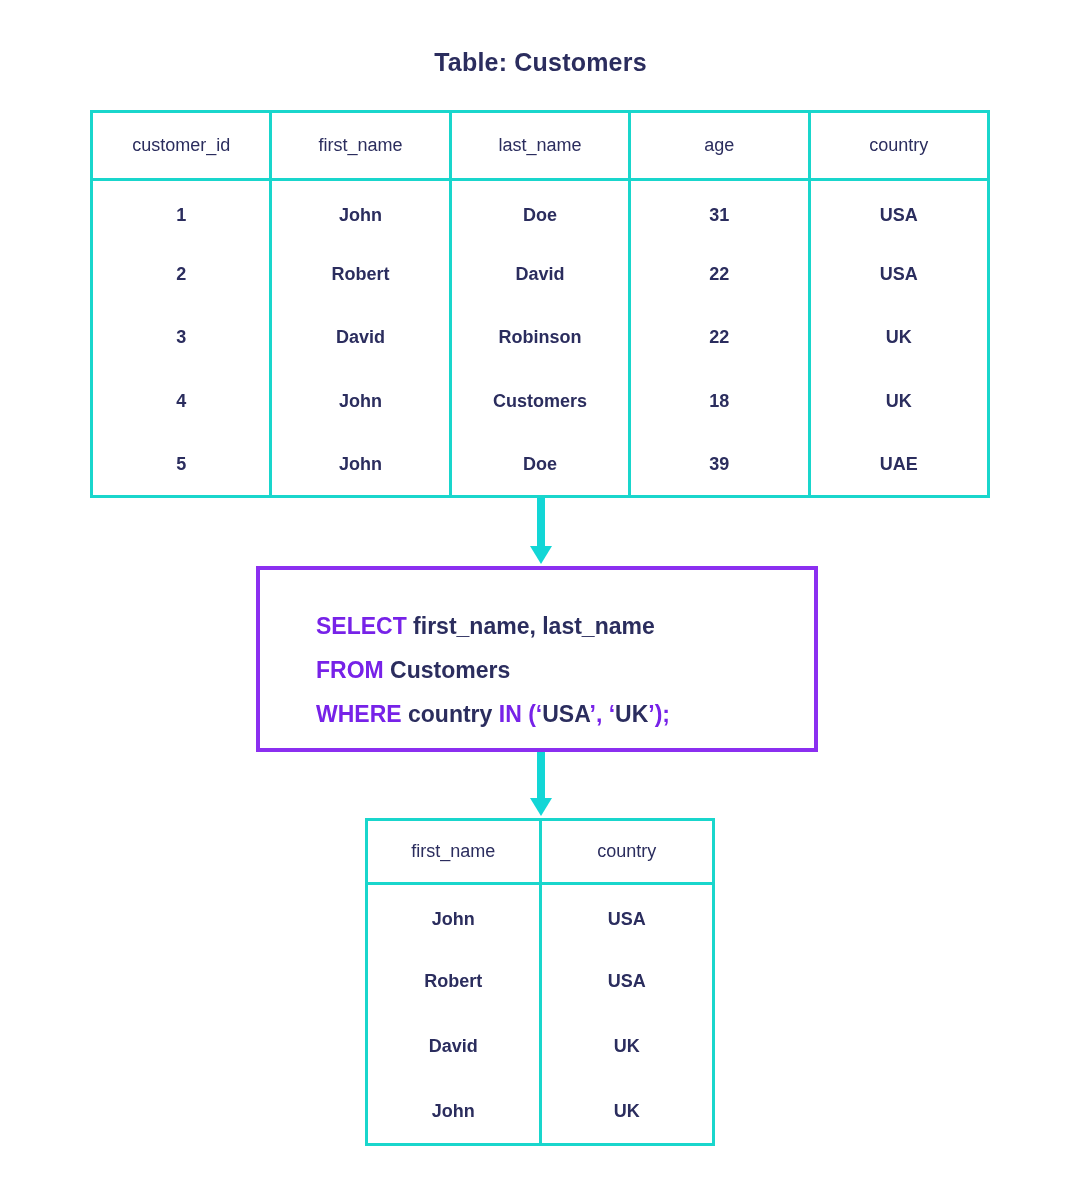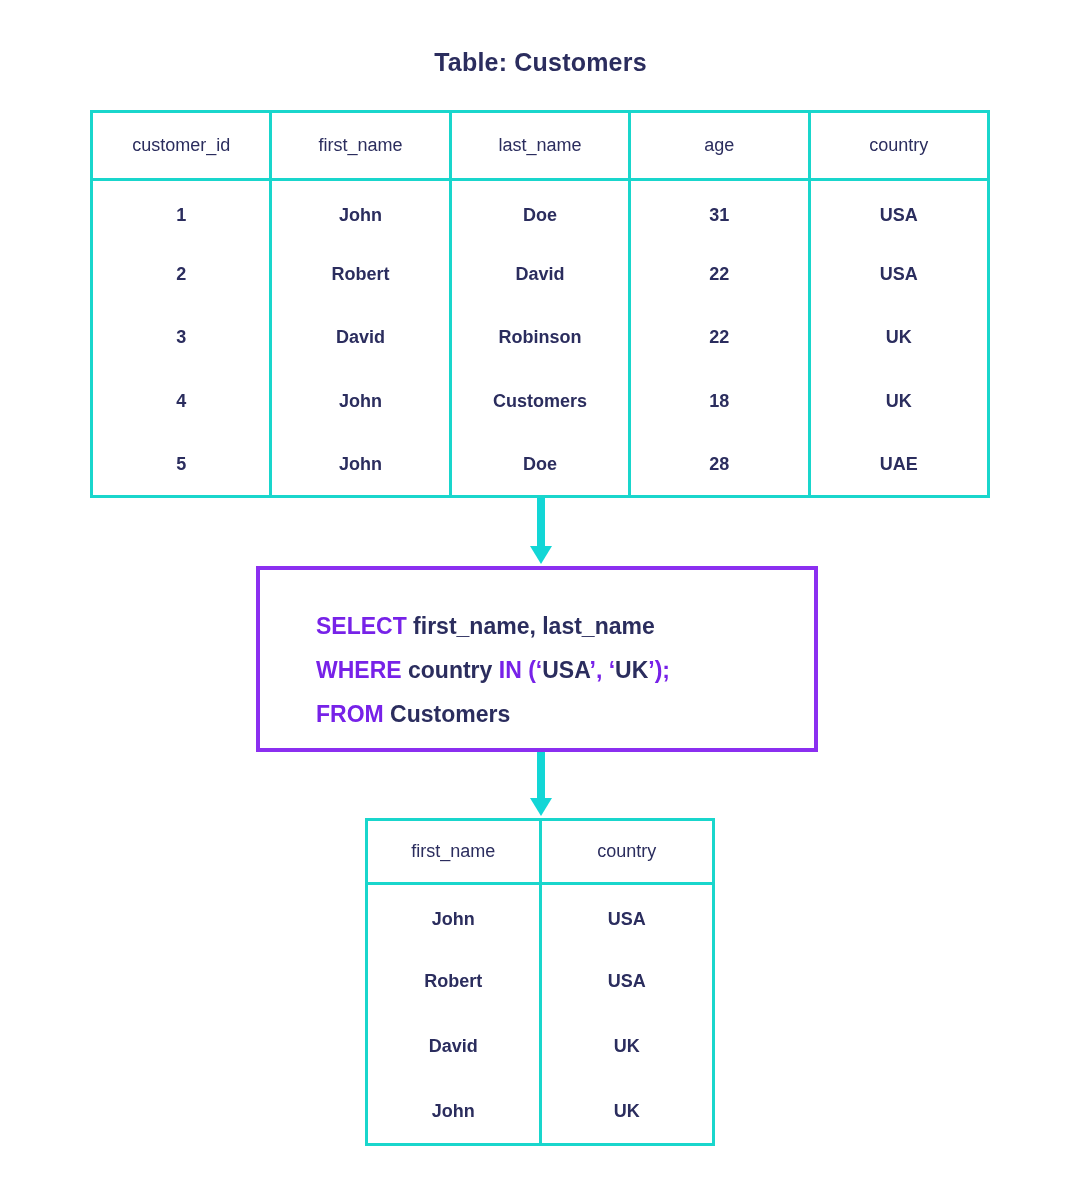--- a/index.html
+++ b/index.html
@@ -175,35 +175,35 @@
           <td>4</td>
           <td>John</td>
           <td>Customers</td>
           <td>18</td>
           <td>UK</td>
         </tr>
         <tr>
           <td>5</td>
           <td>John</td>
           <td>Doe</td>
-          <td>28</td>
+          <td>39</td>
           <td>UAE</td>
         </tr>
       </tbody>
   </table>
 
   <div class="arrow" id="arrow-top">
     <div class="shaft"></div>
     <div class="head"></div>
   </div>
 
   <div id="sql-box">
       <div class="sql-line"><span class="kw">SELECT</span><span class="ident"> first_name, last_name</span></div>
+      <div class="sql-line"><span class="kw">FROM</span><span class="ident"> Customers</span></div>
       <div class="sql-line"><span class="kw">WHERE</span><span class="ident"> country </span><span class="kw">IN</span><span class="punct"> (‘</span><span class="ident">USA</span><span class="punct">’, ‘</span><span class="ident">UK</span><span class="punct">’);</span></div>
-      <div class="sql-line"><span class="kw">FROM</span><span class="ident"> Customers</span></div>
     </div>
 
   <div class="arrow" id="arrow-bottom">
     <div class="shaft"></div>
     <div class="head"></div>
   </div>
 
   <table class="data-table" id="result-table">
     <thead>
       <tr>

